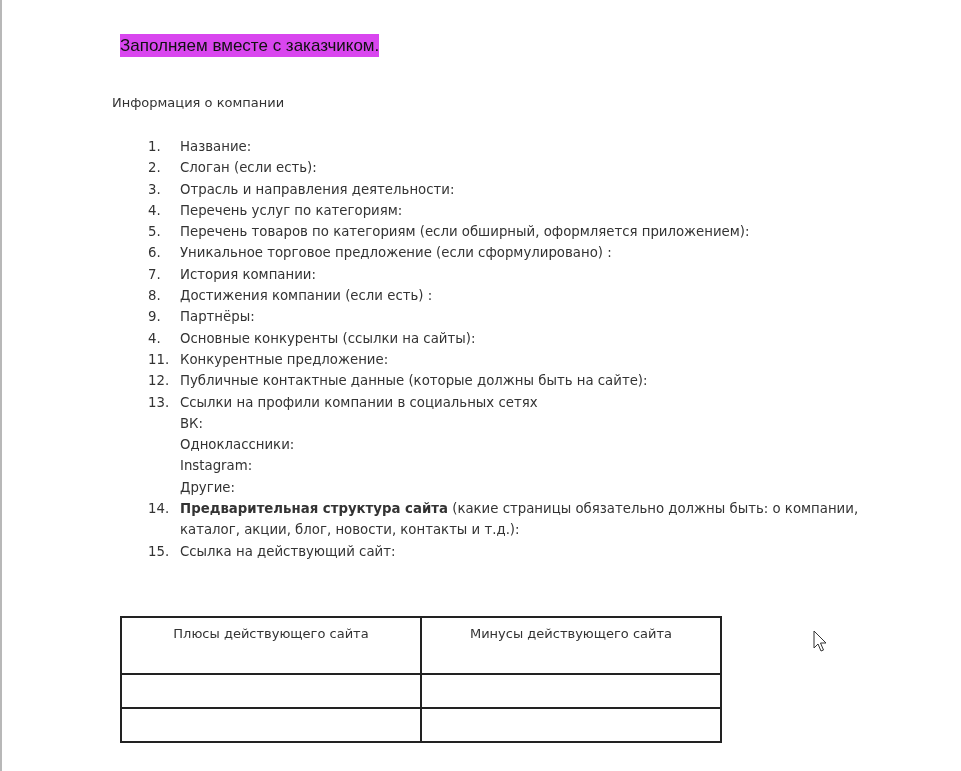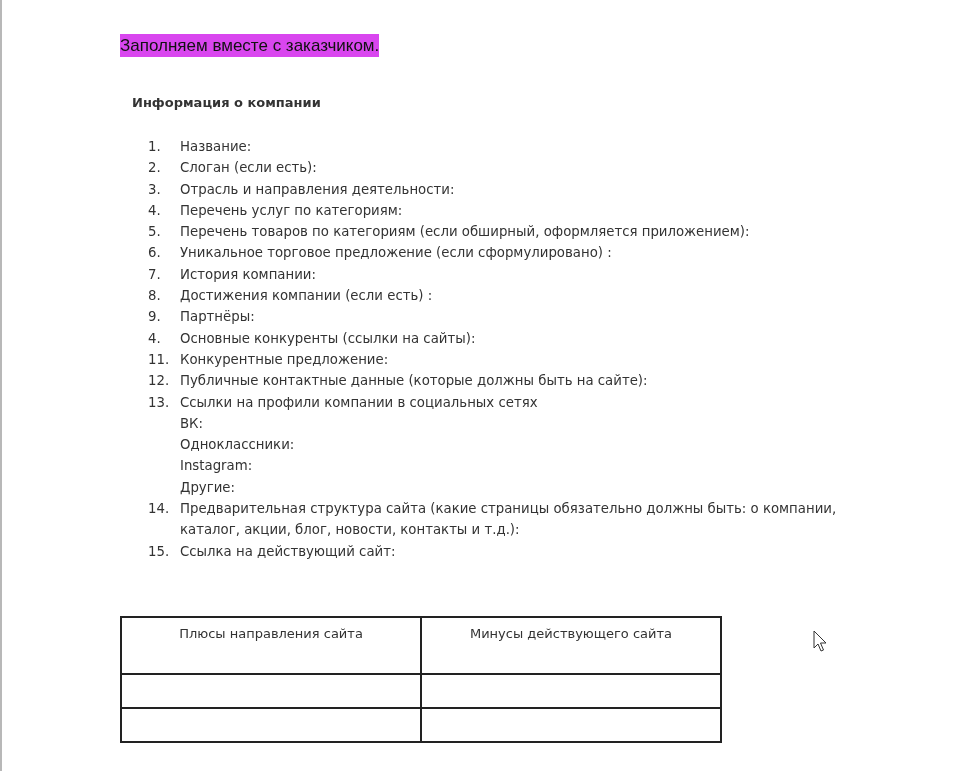--- a/index.html
+++ b/index.html
@@ -6,27 +6,27 @@
   body {
     width:961px; height:771px; overflow:hidden; background:#ffffff; position:relative;
     font-family:"DejaVu Sans", sans-serif; color:#333;
   }
   .page-edge { position:absolute; left:0; top:0; width:2px; height:771px; background:#b8b8b8; }
   .highlight {
     position:absolute; left:120px; top:34px; font-family:"Liberation Sans", sans-serif;
     font-size:17px; background:#d946ef; color:#111; padding:1px 0; line-height:21px;
   }
   .section-title {
-    position:absolute; left:132px; top:95px; font-size:13px; font-weight:bold; color:#333;
+    position:absolute; left:112px; top:95px; font-size:13px; font-weight:normal; color:#333;
   }
   .list { position:absolute; left:148px; top:136px; margin:0; padding:0; list-style:none; }
   .list li { position:relative; font-size:13.3px; line-height:21.3px; padding-left:32px; color:#333; white-space:nowrap; }
   .list li .num { position:absolute; left:0; top:0; }
   .sub { display:block; }
-  .bold { font-weight:normal;text-align:right; }
+  .bold { font-weight:bold;text-align:right; }
   table.pm {
     position:absolute; left:120px; top:616px; width:602px; border-collapse:collapse;
   }
   table.pm td, table.pm th {
     border:2px solid #222; width:50%; font-weight:normal; font-size:13px; color:#333;
   }
   table.pm th { height:46px; vertical-align:top; padding-top:8px; text-align:center; }
   table.pm td { height:30px; }
   .cursor { position:absolute; left:813px; top:630px; width:16px; height:24px; }
 </style>
@@ -59,21 +59,21 @@
   </li>
   <li><span class="num">14.</span><span class="bold">Предварительная структура сайта</span><span> (какие страницы обязательно должны быть: о компании,</span>
     <span class="sub">каталог, акции, блог, новости, контакты и т.д.):</span>
   </li>
   <li><span class="num">15.</span><span>Ссылка на действующий сайт:</span></li>
 </ul>
 
 <table class="pm">
   <tbody>
       <tr>
-    <th>Плюсы направления сайта</th>
+    <th>Плюсы действующего сайта</th>
     <th>Минусы действующего сайта</th>
   </tr>
   <tr>
     <td></td>
     <td></td>
   </tr>
   <tr>
     <td></td>
     <td></td>
   </tr>

